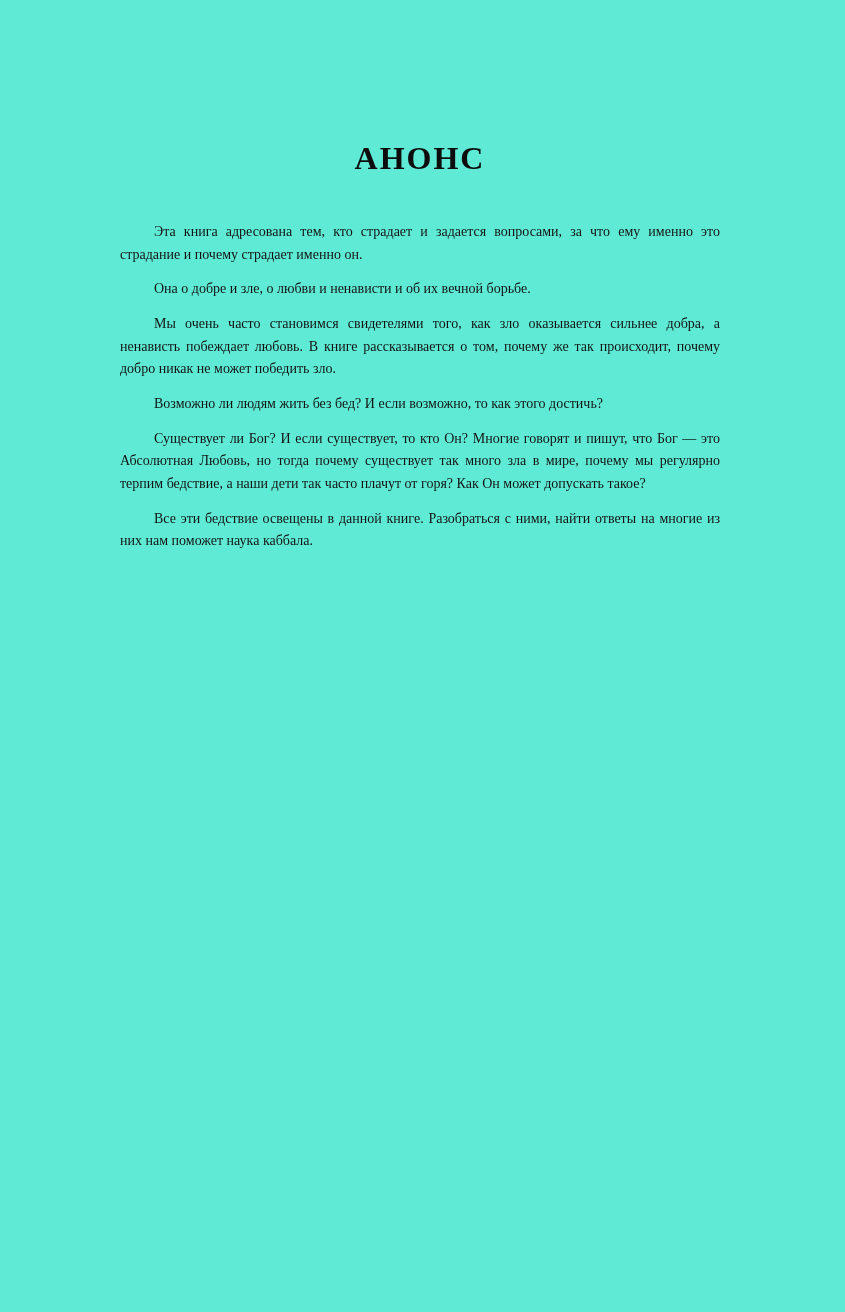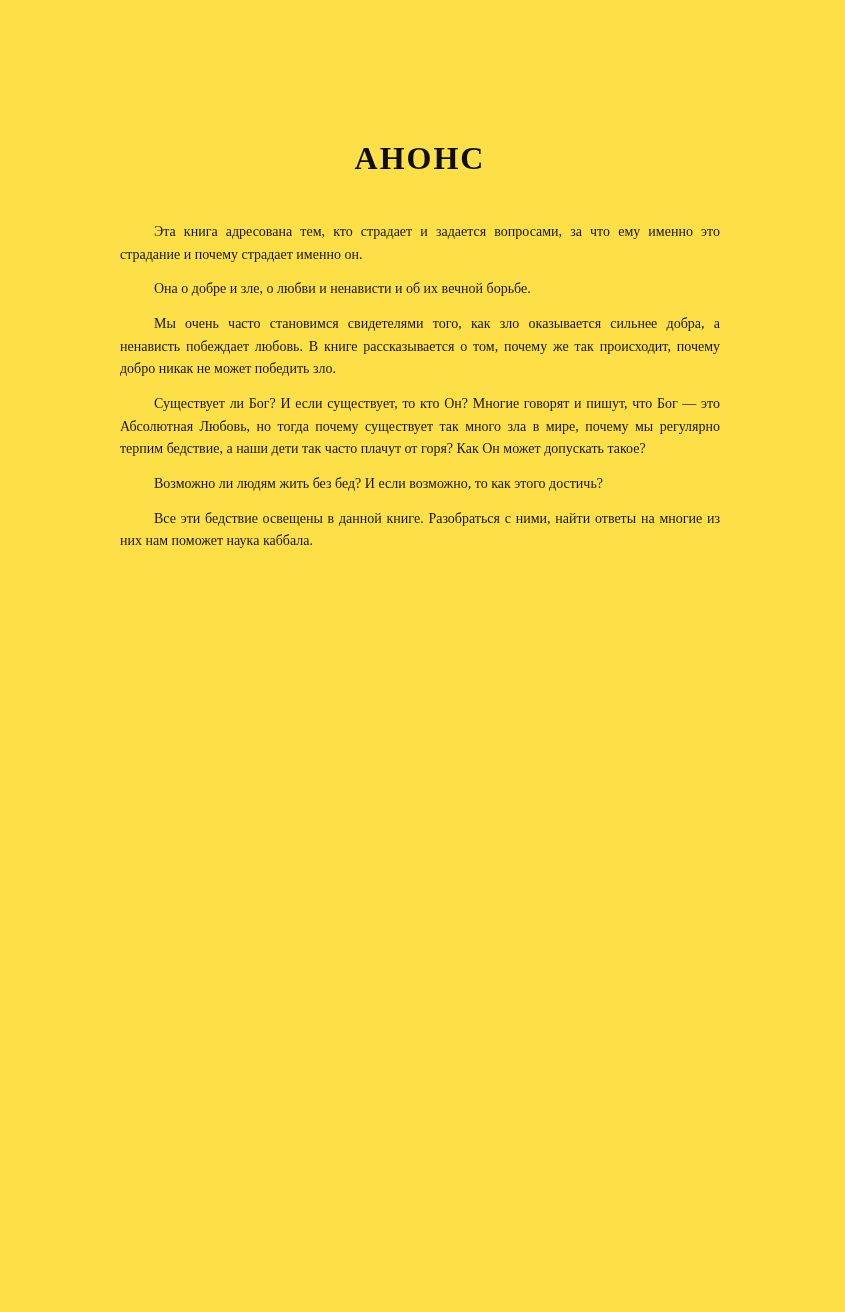--- a/index.html
+++ b/index.html
@@ -11,21 +11,21 @@
     width: 845px;
     height: 1312px;
     overflow: hidden;
     font-family: "Liberation Serif", "DejaVu Serif", serif;
     color: #121212;
   }
   .page {
     position: relative;
     width: 845px;
     height: 1312px;
-    background: #fde047;
+    background: #5eead4;
     box-sizing: border-box;
   }
   .content {
     position: absolute;
     left: 120px;
     top: 140px;
     width: 600px;
   }
   .page-title {
     font-family: "Liberation Serif", "DejaVu Serif", serif;
@@ -53,18 +53,18 @@
 </head>
 <body>
 
 <div class="page">
   <div class="content">
     <h1 class="page-title">АНОНС</h1>
     <div class="body-text">
       <p>Эта книга адресована тем, кто страдает и задается вопросами, за что ему именно это страдание и почему страдает именно он.</p>
       <p>Она о добре и зле, о любви и ненависти и об их вечной борьбе.</p>
       <p>Мы очень часто становимся свидетелями того, как зло оказывается сильнее добра, а ненависть побеждает любовь. В книге рассказывается о том, почему же так происходит, почему добро никак не может победить зло.</p>
+      <p>Возможно ли людям жить без бед? И если возможно, то как этого достичь?</p>
       <p>Существует ли Бог? И если существует, то кто Он? Многие говорят и пишут, что Бог — это Абсолютная Любовь, но тогда почему существует так много зла в мире, почему мы регулярно терпим бедствие, а наши дети так часто плачут от горя? Как Он может допускать такое?</p>
-      <p>Возможно ли людям жить без бед? И если возможно, то как этого достичь?</p>
       <p>Все эти бедствие освещены в данной книге. Разобраться с ними, найти ответы на многие из них нам поможет наука каббала.</p>
     </div>
   </div>
 </div>
 
 </body></html>

